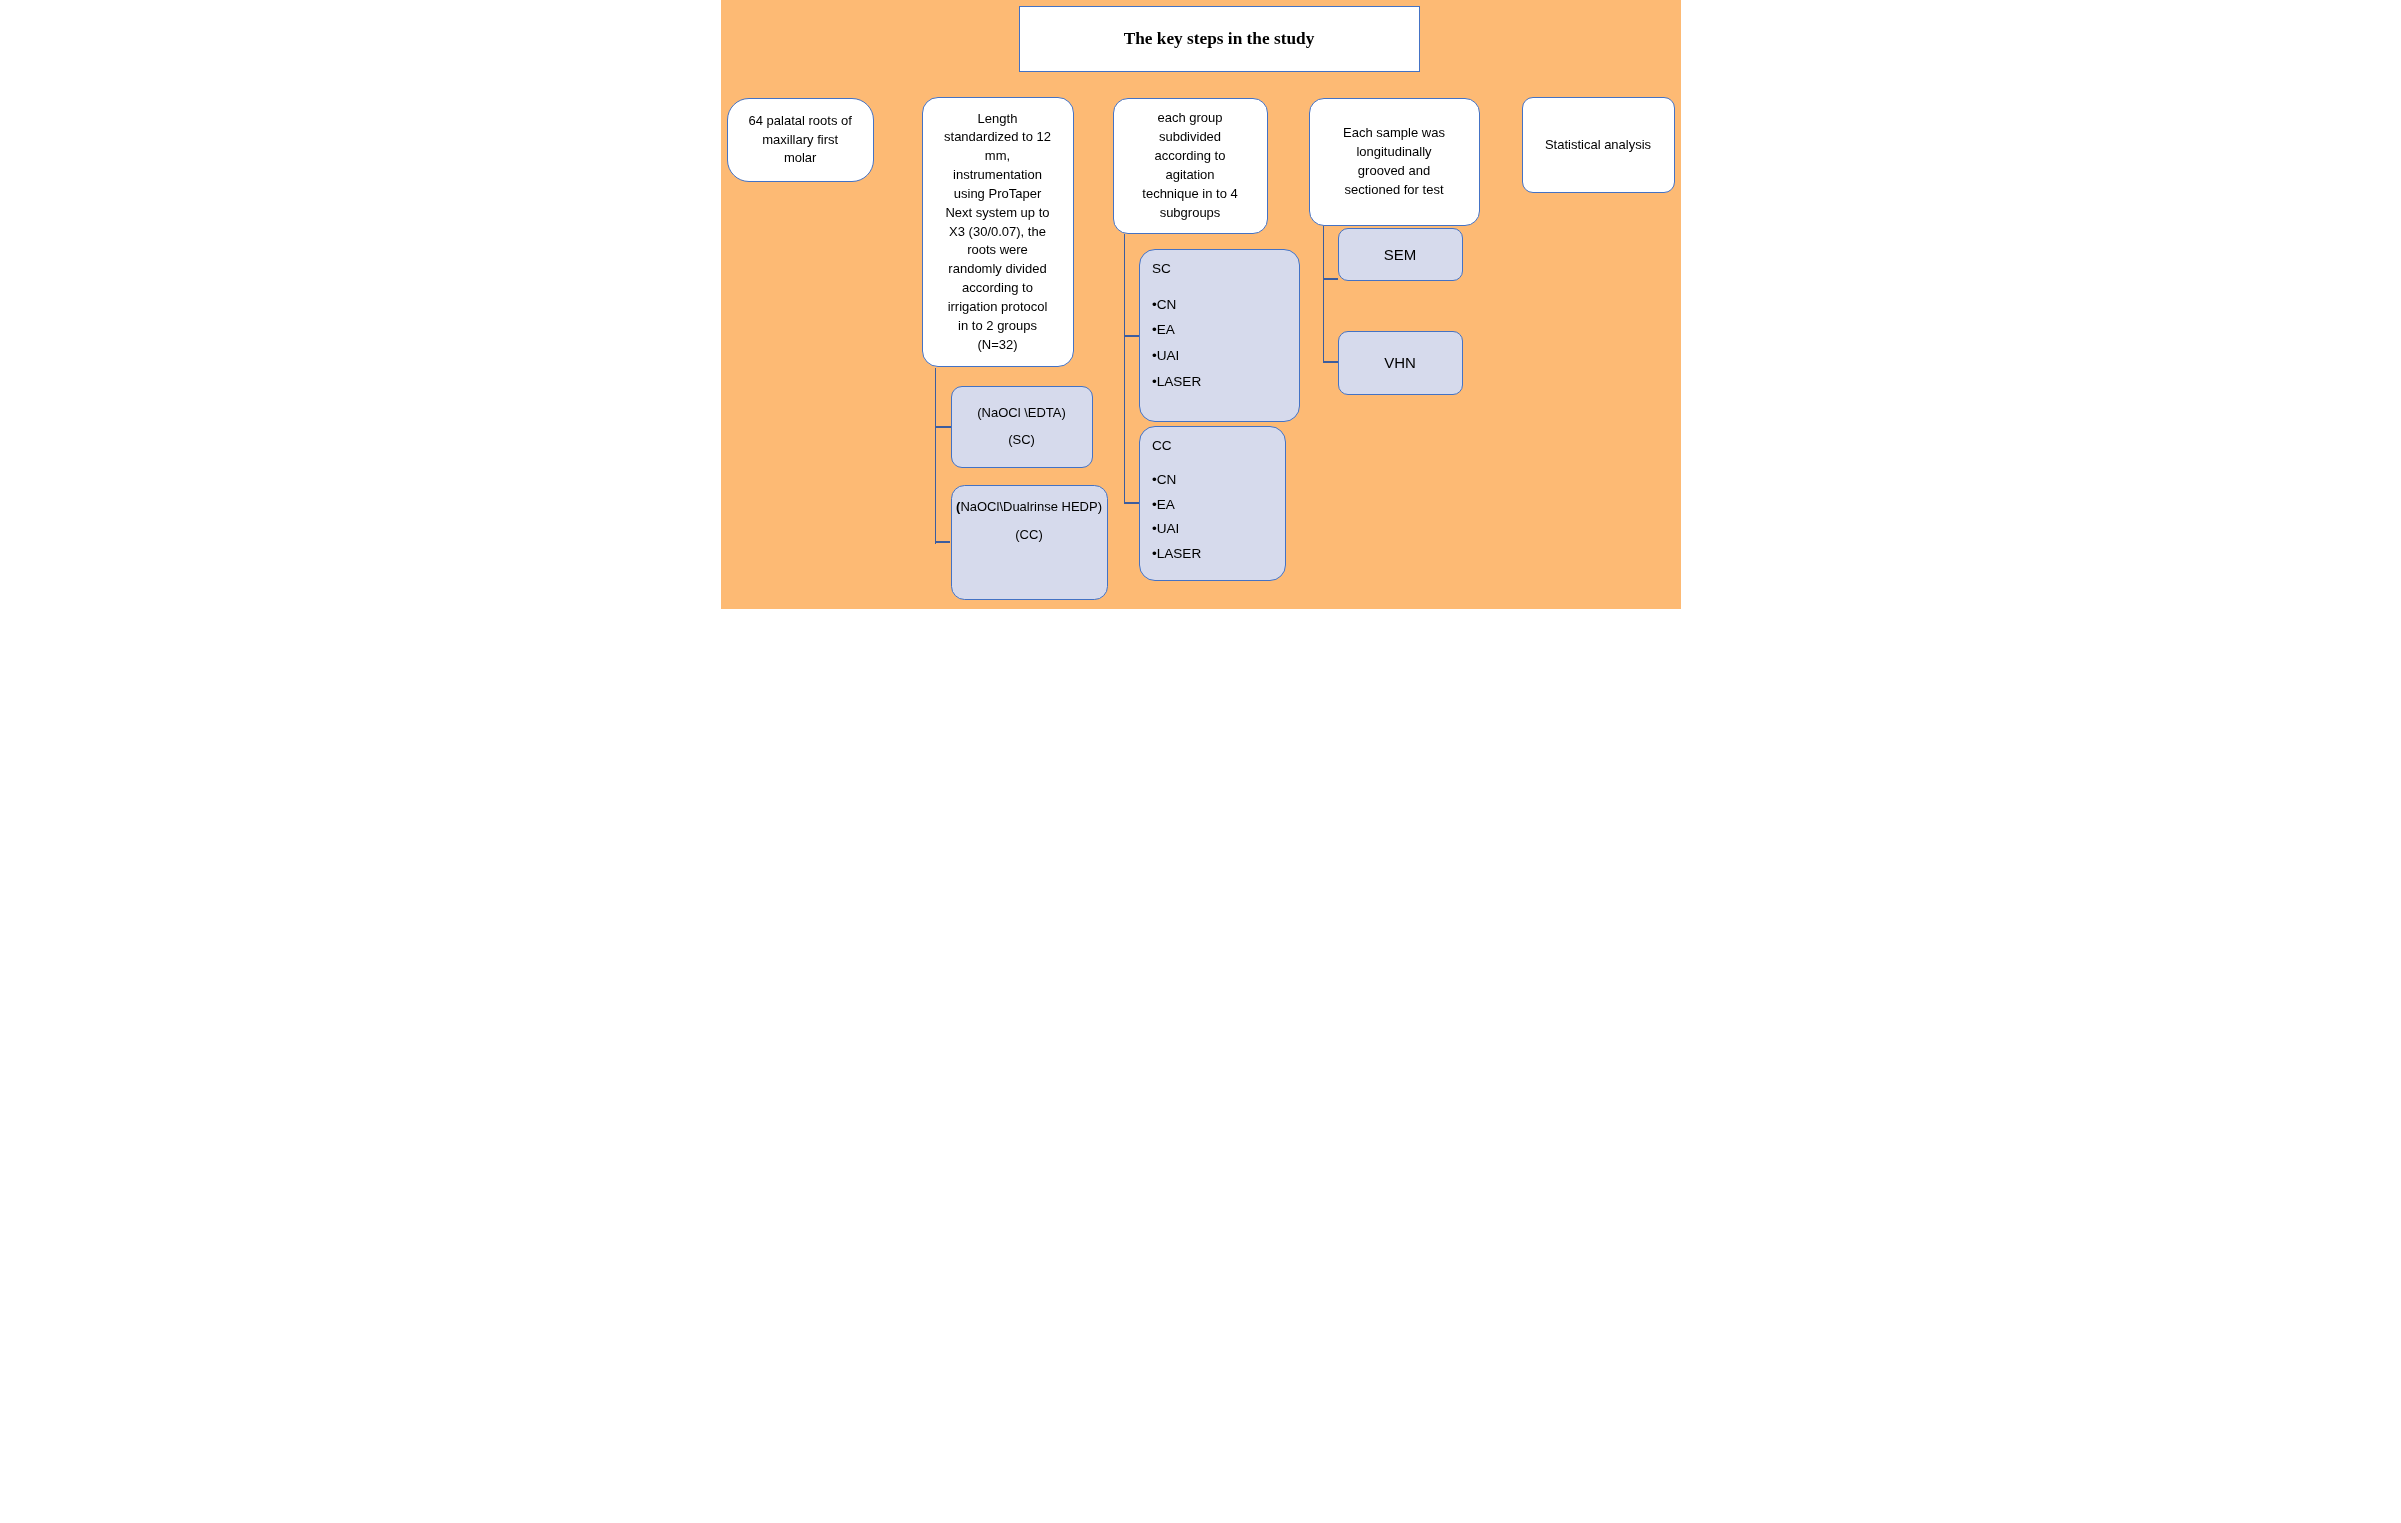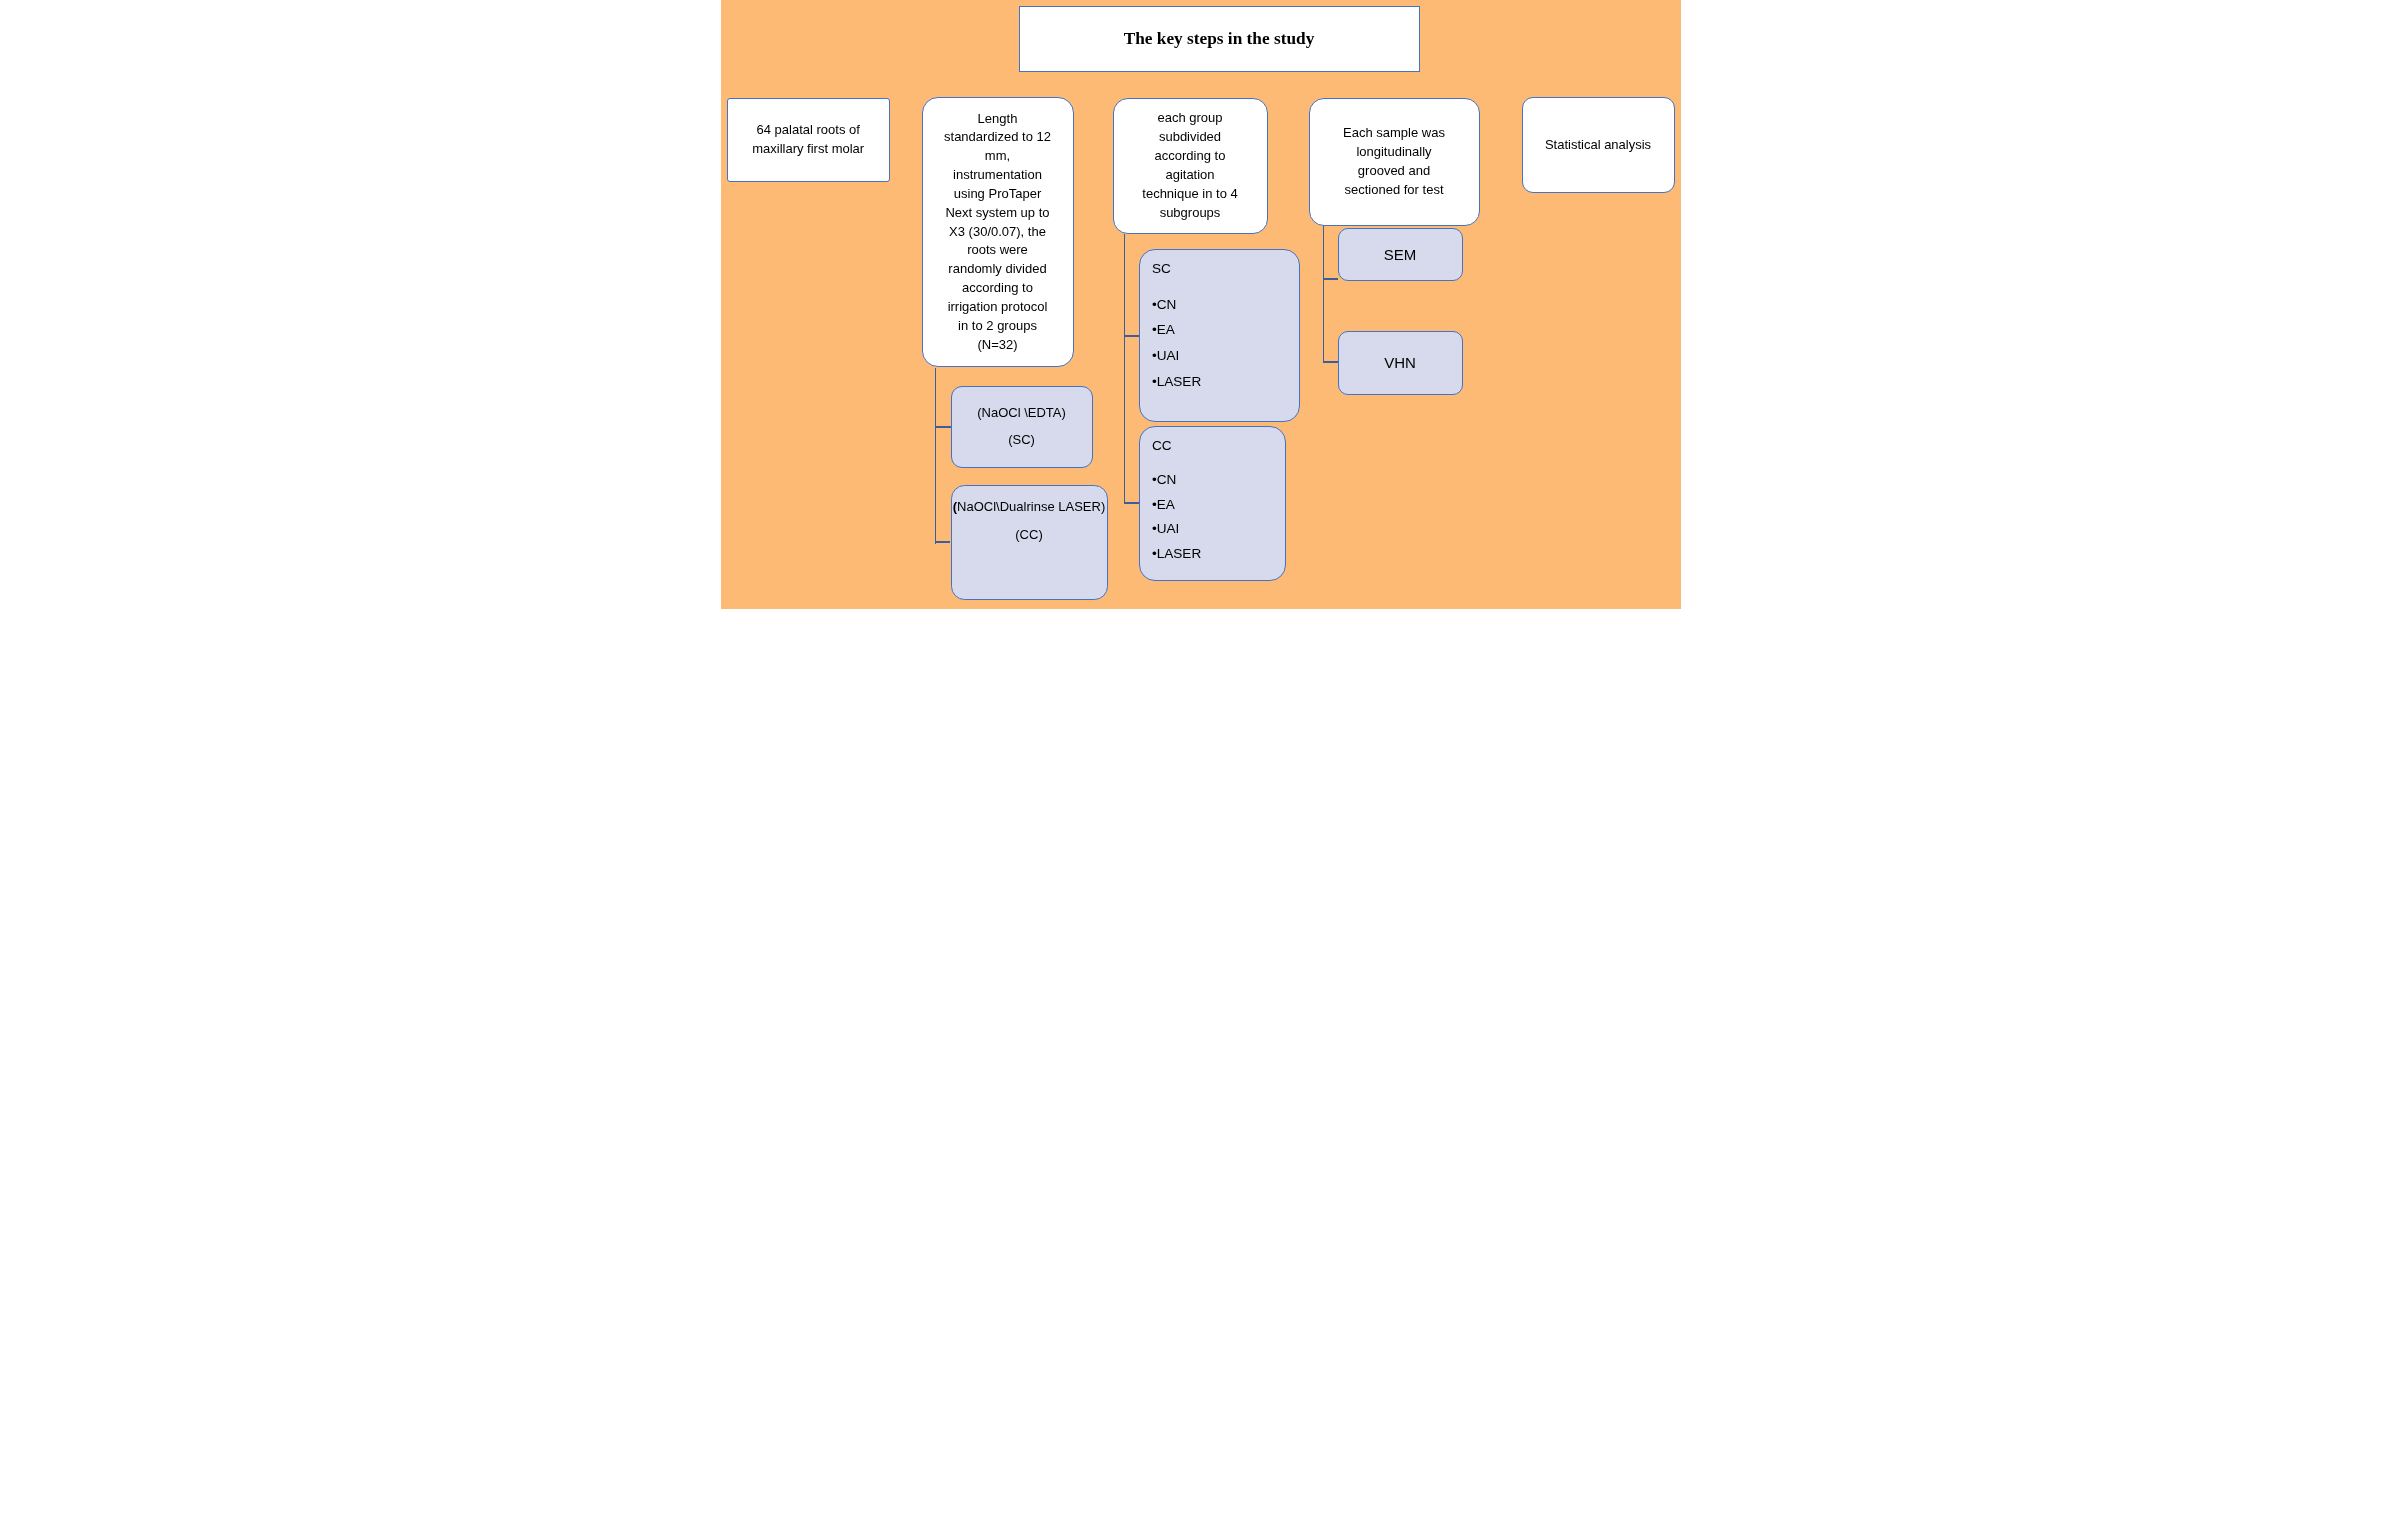--- a/index.html
+++ b/index.html
@@ -56,39 +56,39 @@
 </style>
 </head>
 <body>
 
 <div class="canvas">
 
   <div class="box title-box" style="left:298px;top:6.2px;width:401px;height:66px;">
     <span>The key steps in the study</span>
   </div>
 
-  <div class="box" style="left:6.2px;top:98px;width:163px;height:84px;padding:0 18.6px;border-radius:3px;">
+  <div class="box" style="left:6.2px;top:98px;width:147px;height:84px;padding:0 18.6px;border-radius:22px;">
     <span>64 palatal roots of maxillary first molar</span>
   </div>
 
   <div class="box" style="left:201px;top:97px;width:152px;height:270px;padding:0 21px;border-radius:16px;">
     <span>Length standardized to 12 mm, instrumentation using ProTaper Next system up to X3 (30/0.07), the roots were randomly divided according to irrigation protocol in to 2 groups (N=32)</span>
   </div>
 
   <div class="conn" style="left:214px;top:368px;width:1.9px;height:176px;"></div>
   <div class="conn" style="left:214px;top:426px;width:16px;height:1.9px;"></div>
   <div class="conn" style="left:214px;top:541px;width:15.5px;height:1.9px;"></div>
 
   <div class="box fill" style="left:230px;top:386px;width:142px;height:82px;border-radius:11px;">
     <div>(NaOCl \EDTA)</div>
     <div class="irr-line2">(SC)</div>
   </div>
 
   <div class="box fill cc-irr" style="left:230px;top:485px;width:157px;height:115px;border-radius:13.6px;">
-    <div><b>(</b><span>NaOCl\Dualrinse LASER)</span></div>
+    <div><b>(</b><span>NaOCl\Dualrinse HEDP)</span></div>
     <div class="irr-line2">(CC)</div>
   </div>
 
   <div class="box" style="left:392px;top:98px;width:155px;height:136px;padding:12px 25px;border-radius:15px;">
     <span>each group subdivided according to agitation technique in to 4 subgroups</span>
   </div>
 
   <div class="conn" style="left:403px;top:234px;width:1.9px;height:270px;"></div>
   <div class="conn" style="left:403px;top:335px;width:15px;height:1.9px;"></div>
   <div class="conn" style="left:403px;top:502px;width:15px;height:1.9px;"></div>

